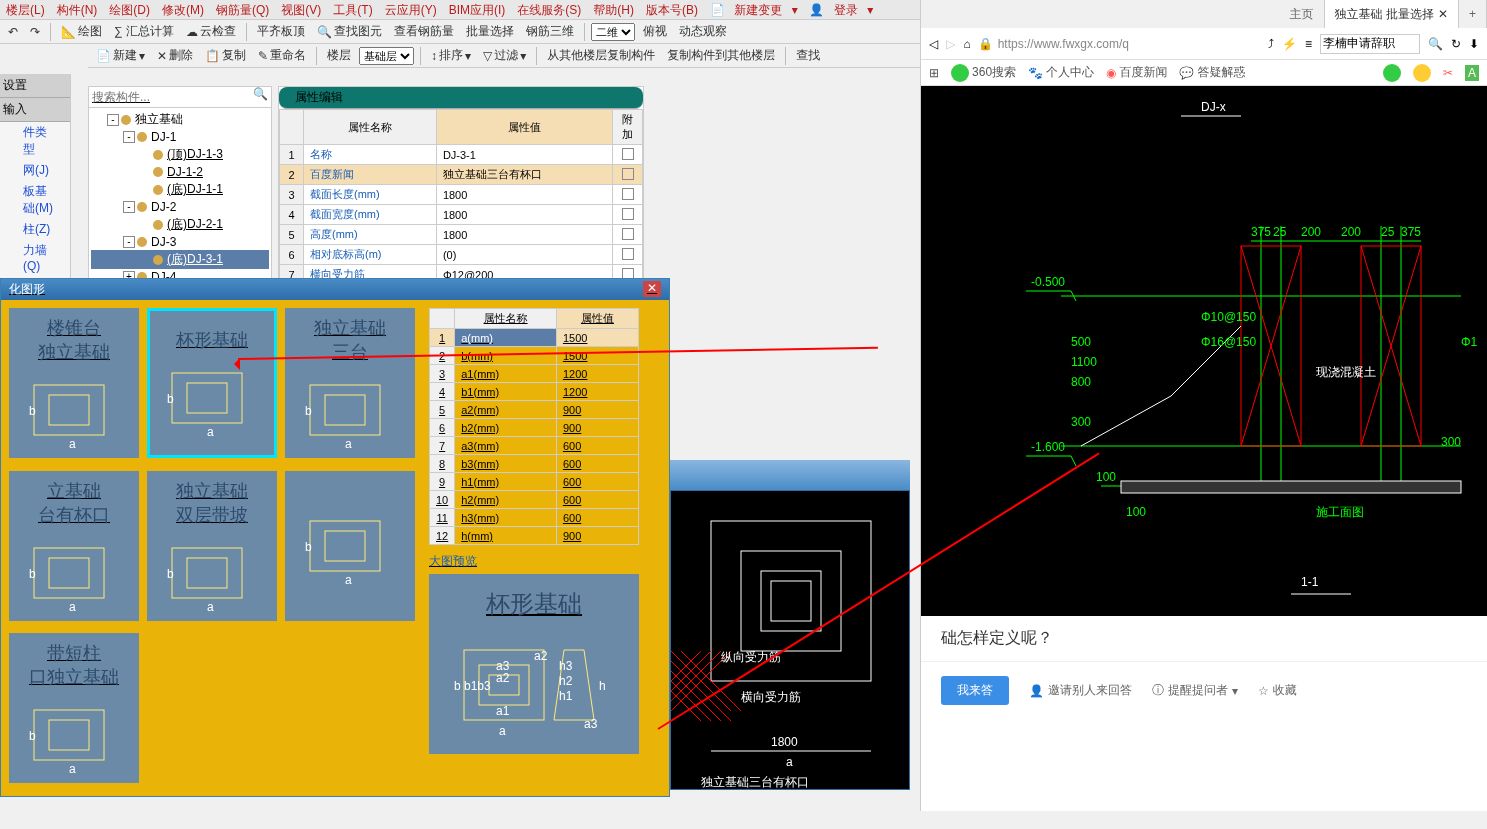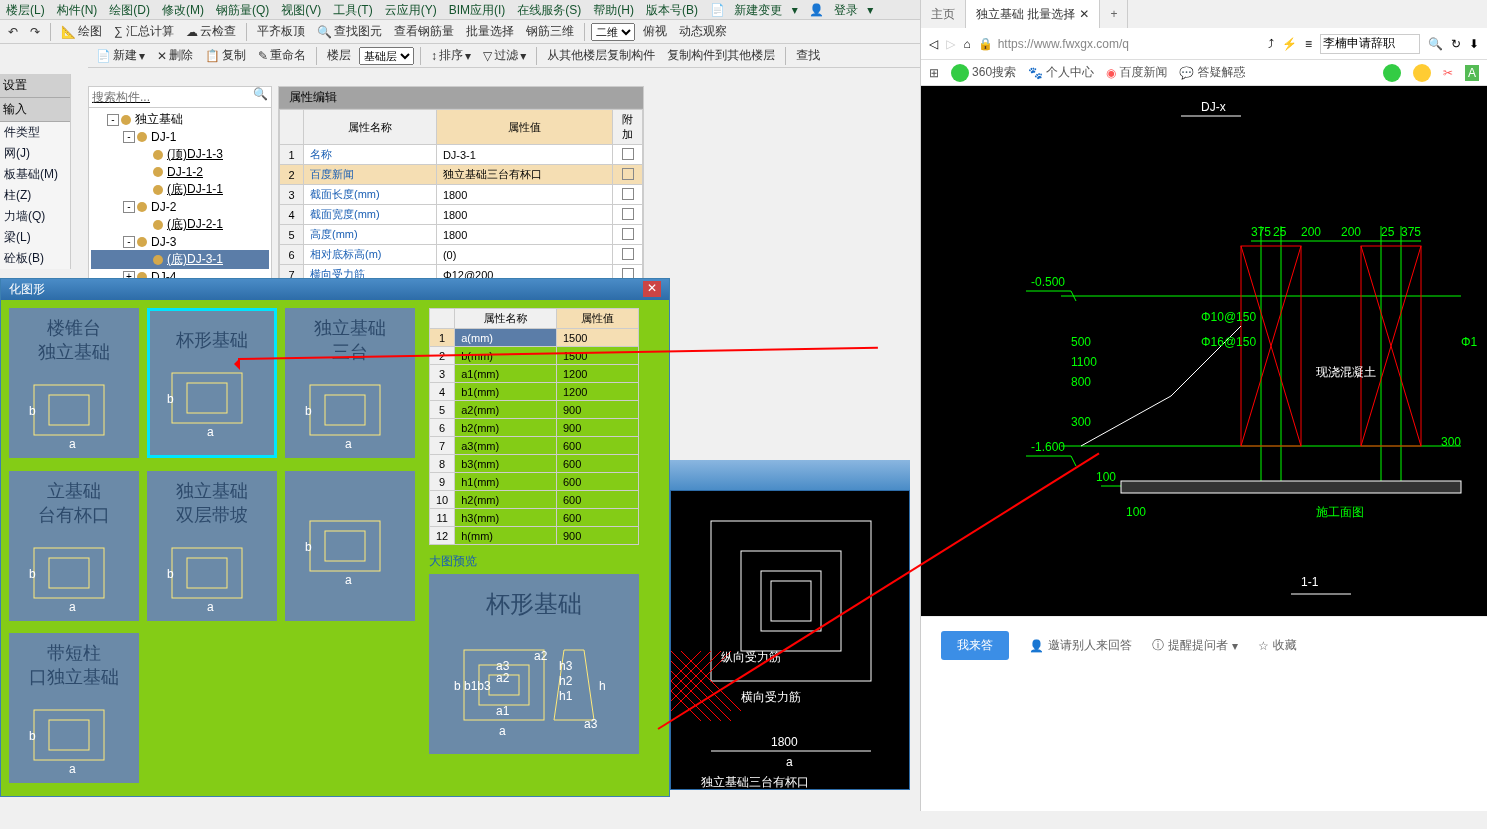--- a/index.html
+++ b/index.html
@@ -1,82 +1,82 @@
 <!DOCTYPE html>
 <html><head>
 <meta charset="utf-8">
 <style>
 * { box-sizing: border-box; margin: 0; padding: 0; font-family: "Microsoft YaHei", sans-serif; font-size: 12px; }
 body { background: #f0f0f0; width: 1487px; height: 829px; position: relative; overflow: hidden; }
 
 
 .menubar { display: flex; background: #e8e8e8; border-bottom: 1px solid #ccc; height: 20px; }
-.menubar span { padding: 2px 6px; color: #14532d; }
+.menubar span { padding: 2px 6px; color: #b91c1c; }
 
 
 .toolbar { display: flex; align-items: center; background: #f0f0f0; border-bottom: 1px solid #ccc; height: 24px; padding: 0 4px; gap: 4px; }
 .toolbar .sep { width: 1px; height: 18px; background: #bbb; margin: 0 2px; }
 .toolbar .tbtn { display: flex; align-items: center; gap: 2px; padding: 1px 4px; color: #333; cursor: pointer; }
 .toolbar select { font-size: 11px; height: 18px; }
 
 
 .left-panel { position: absolute; left: 0; top: 74px; width: 71px; background: #f5f5f5; border-right: 1px solid #ccc; }
 .left-panel .header { background: #d0d0d0; padding: 3px; border-bottom: 1px solid #aaa; }
-.left-panel .item { padding: 2px 4px; color: #0f172a; }
+.left-panel .item { padding: 2px 12px; color: #1d4ed8; margin-left: 11px; }
 
 
 .tree-panel { position: absolute; left: 88px; top: 86px; width: 184px; background: #fff; border: 1px solid #ccc; }
 .search-box { display: flex; border-bottom: 1px solid #ccc; }
 .search-box input { flex: 1; border: none; padding: 3px; text-decoration: underline; }
 .search-box .sbtn { width: 20px; text-align: center; color: #888; cursor: pointer; }
 .tree { padding: 2px; }
 .tree-node { display: flex; align-items: center; padding: 1px 0; }
 .tree-node .expander { width: 12px; height: 12px; border: 1px solid #888; text-align: center; line-height: 10px; margin-right: 2px; cursor: pointer; font-size: 10px; }
 .tree-node .bullet { width: 10px; height: 10px; background: #d4a84b; border-radius: 50%; margin-right: 4px; }
 .tree-node.selected { background: #5b7da8; color: #fff; }
 .tree-indent-1 { padding-left: 16px; }
 .tree-indent-2 { padding-left: 32px; }
 .tree-indent-3 { padding-left: 48px; text-decoration: underline; }
 
 
 .prop-panel { position: absolute; left: 278px; top: 86px; width: 366px; background: #fff; border: 1px solid #ccc; }
-.prop-title { background: #a3a3a3; padding: 2px 10px; border-bottom: 1px solid #aaa; }
+.prop-title { background: #0f766e; padding: 2px 16px; border-bottom: 1px solid #aaa; border-radius: 8px; }
 table.props { width: 100%; border-collapse: collapse; }
 table.props th, table.props td { border: 1px solid #ccc; padding: 2px 6px; text-align: left; height: 18px; font-size: 11px; }
 table.props th { background: #f0f0f0; font-weight: normal; text-align: center; }
 table.props th.val { background: #f5deb3; }
 table.props td.num { background: #f0f0f0; text-align: center; width: 24px; }
 table.props tr.sel td { background: #f5deb3; }
 table.props td.name { color: #1a5fb4; }
 table.props td.check { text-align: center; width: 30px; }
 .cbox { width: 12px; height: 12px; border: 1px solid #888; display: inline-block; }
 
 
-.dialog { position: absolute; left: 0; top: 278px; width: 670px; background: #84cc16; border: 1px solid #3c7fb1; }
+.dialog { position: absolute; left: 0; top: 278px; width: 670px; background: #eab308; border: 1px solid #3c7fb1; text-decoration: underline; }
 .dialog-title { background: linear-gradient(#4a8cc7,#2d6ca8); color: #fff; padding: 2px 8px; display: flex; justify-content: space-between; }
 .dialog-title .close { width: 18px; height: 16px; background: #c44; color: #fff; text-align: center; cursor: pointer; }
 .dialog-body { display: flex; padding: 8px; }
 .shape-grid { display: grid; grid-template-columns: repeat(3, 130px); gap: 8px; width: 420px; overflow-y: auto; height: 480px; }
 .shape-item { width: 130px; height: 150px; background: #6b8aa8; border: 2px solid #6b8aa8; color: #2d4a6b; display: flex; flex-direction: column; align-items: center; justify-content: center; cursor: pointer; position: relative; }
 .shape-item.sel { border: 3px solid #00e5ff; }
 .shape-item .shape-label { color: #2d4a6b; font-size: 18px; text-align: center; margin-bottom: 6px; }
 .shape-item .shape-svg { width: 110px; height: 80px; }
 .dialog-right { flex: 1; }
 .dialog-right table { width: 210px; }
 .big-preview-label { color: #1a5fb4; margin-top: 8px; }
 .big-preview { width: 210px; height: 180px; background: #6b8aa8; color: #fff; display: flex; flex-direction: column; align-items: center; justify-content: center; margin-top: 4px; position: relative; }
 .big-preview .blabel { font-size: 24px; color: #2d4a6b; }
 
 
 .preview-black { position: absolute; left: 670px; top: 490px; width: 240px; height: 300px; background: #000; border: 1px solid #2d6ca8; }
 .preview-black-top { position: absolute; left: 670px; top: 460px; width: 240px; height: 30px; background: linear-gradient(#8ab6e0,#4a8cc7); }
 
 
 .browser { position: absolute; left: 920px; top: 0; width: 567px; height: 811px; background: #fff; border-left: 1px solid #ccc; }
-.browser-tabs { display: flex; height: 28px; background: #f0f0f0; }
+.browser-tabs { display: flex; height: 28px; background: #f0f0f0; justify-content: flex-end; }
 .browser-tab { padding: 4px 10px; border-right: 1px solid #ccc; color: #666; display: flex; align-items: center; gap: 4px; }
 .browser-tab.active { background: #fff; color: #333; }
 .browser-url { display: flex; align-items: center; height: 32px; padding: 0 8px; gap: 8px; border-bottom: 1px solid #ddd; }
 .browser-url .urlbox { flex: 1; display: flex; align-items: center; gap: 4px; color: #888; }
 .browser-url .lock { color: #4a4; }
 .browser-nav { display: flex; align-items: center; height: 26px; padding: 0 8px; gap: 12px; border-bottom: 1px solid #ddd; font-size: 11px; color: #555; }
 .browser-nav .navitem { display: flex; align-items: center; gap: 3px; }
 .browser-content { background: #000; height: 530px; position: relative; color: #fff; }
 .question { padding: 12px 20px; font-size: 16px; color: #333; background: #fff; }
 .answer-bar { display: flex; align-items: center; gap: 20px; padding: 14px 20px; background: #fff; border-top: 1px solid #eee; }
@@ -575,20 +575,21 @@
 
       <text x="280" y="235" fill="#0f0" font-size="10">Φ10@150</text>
       <text x="280" y="260" fill="#0f0" font-size="10">Φ16@150</text>
       <text x="540" y="260" fill="#0f0" font-size="10">Φ1</text>
       <text x="395" y="290" fill="#fff" font-size="10">现浇混凝土</text>
       <text x="395" y="430" fill="#0f0" font-size="10">施工面图</text>
       <text x="380" y="500" fill="#fff" font-size="22">1-1</text>
       <line x1="370" y1="508" x2="430" y2="508" stroke="#fff"></line>
     </svg>
   </div>
+  <div class="question">础怎样定义呢？</div>
   <div class="answer-bar">
     <span class="answer-btn">我来答</span>
     <span class="link">👤 <span>邀请别人来回答</span></span>
     <span class="link">ⓘ <span>提醒提问者</span> ▾</span>
     <span class="link">☆ <span>收藏</span></span>
   </div>
 </div>
 
 <div class="redline" style="left:238px;top:358px;width:640px;transform:rotate(-1deg)"></div>
 <div class="redline" style="left:228px;top:358px;width:0;height:0;border:6px solid transparent;border-right-color:red;background:none"></div>

